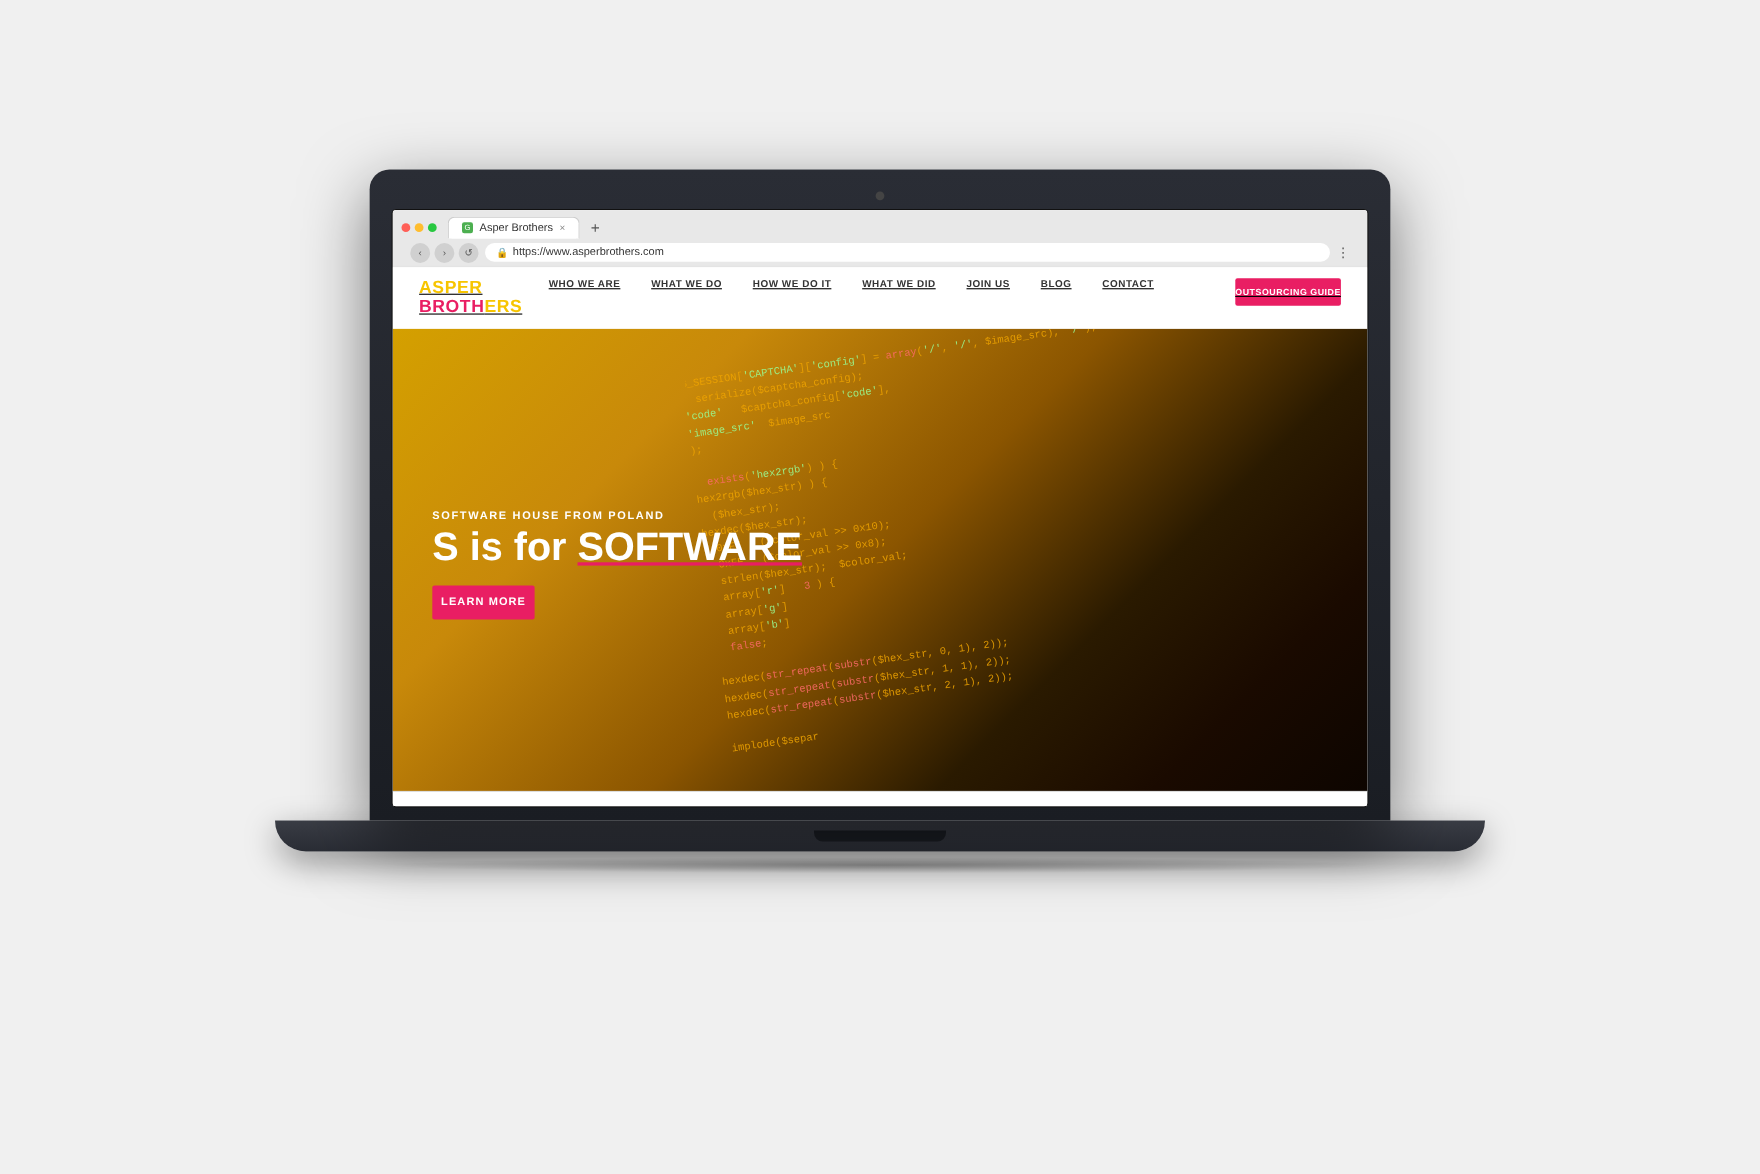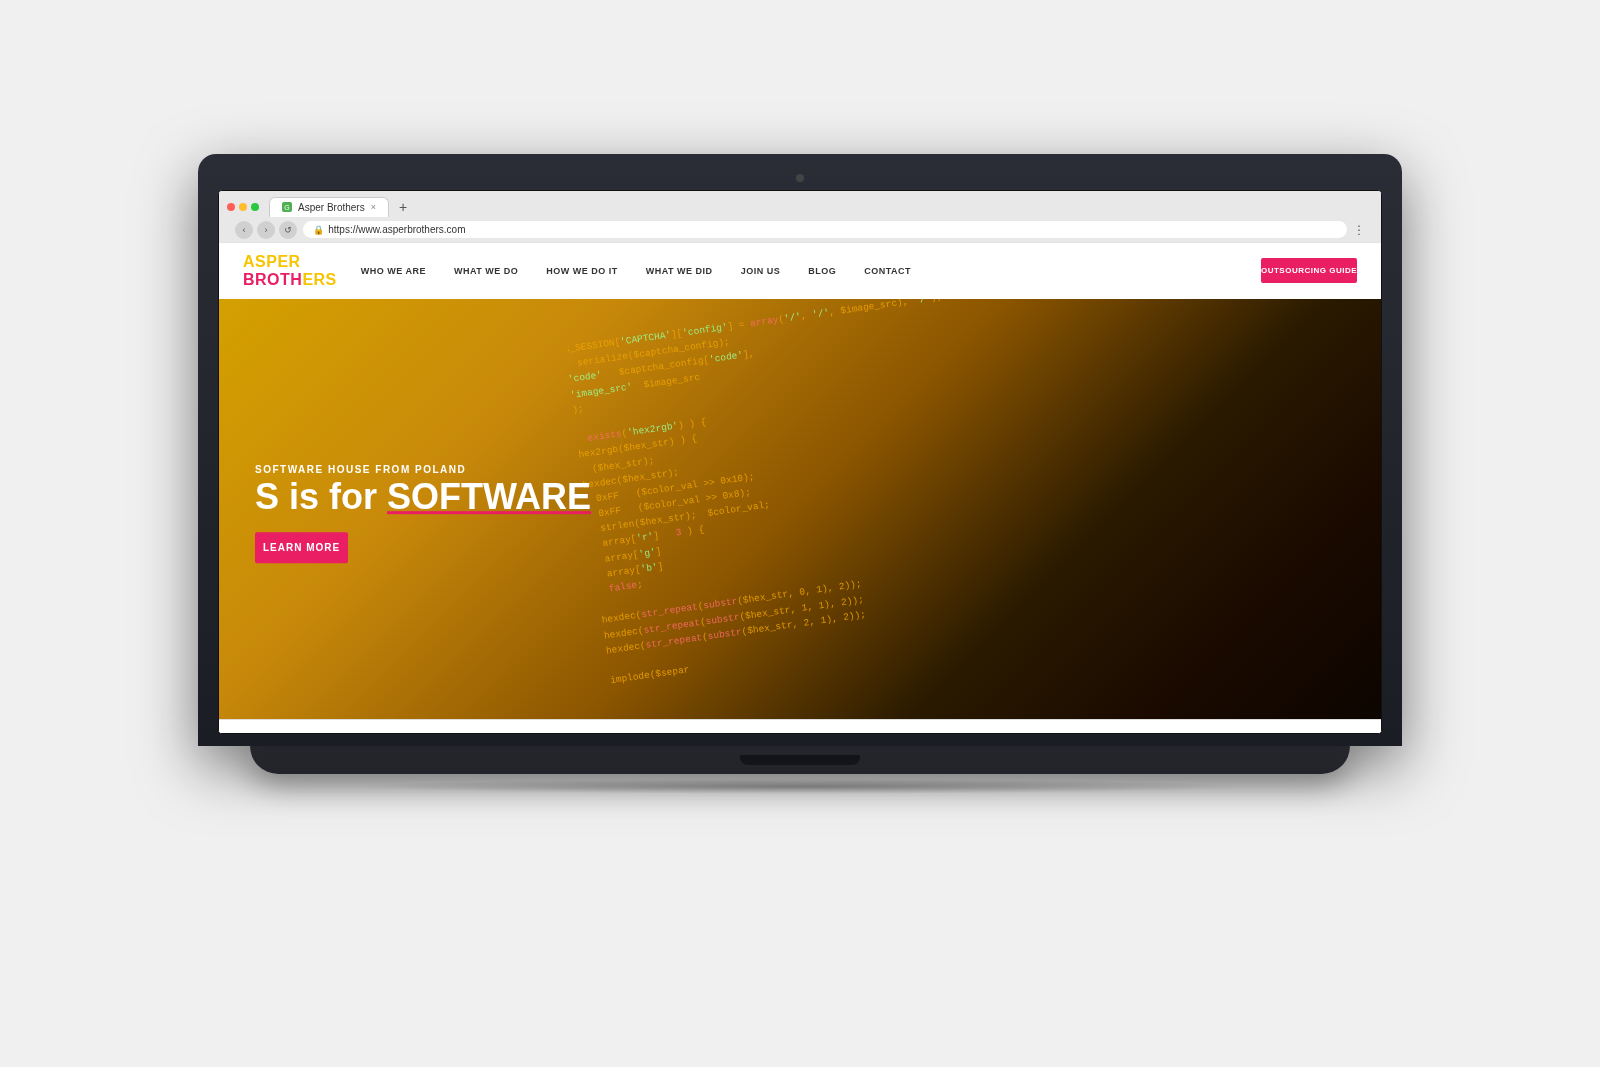--- a/index.html
+++ b/index.html
@@ -15,21 +15,21 @@
     .laptop-wrapper {
       position: relative;
       width: 1100px;
       height: 760px;
       display: flex;
       flex-direction: column;
       align-items: center;
     }
 
     .laptop-body {
-      width: 1204px;
+      width: 928px;
       background: linear-gradient(180deg, #2a2d35 0%, #1a1d23 100%);
       border-radius: 18px 18px 0 0;
       padding: 20px 20px 12px 20px;
       box-shadow: 0 20px 60px rgba(0,0,0,0.5);
       position: relative;
     }
 
     .laptop-camera {
       width: 8px;
       height: 8px;
@@ -165,24 +165,25 @@
     }
 
     
     .website {
       background: #fff;
     }
 
     
     .site-nav {
       display: flex;
-      align-items: center;
+      align-items: flex-start;
       padding: 10px 24px;
       background: #fff;
       box-shadow: 0 1px 3px rgba(0,0,0,0.1);
+      text-decoration: underline;
     }
 
     .logo {
       margin-right: 24px;
       font-size: 16px;
       font-weight: 900;
       letter-spacing: 0.5px;
     }
 
     .logo-asper {

